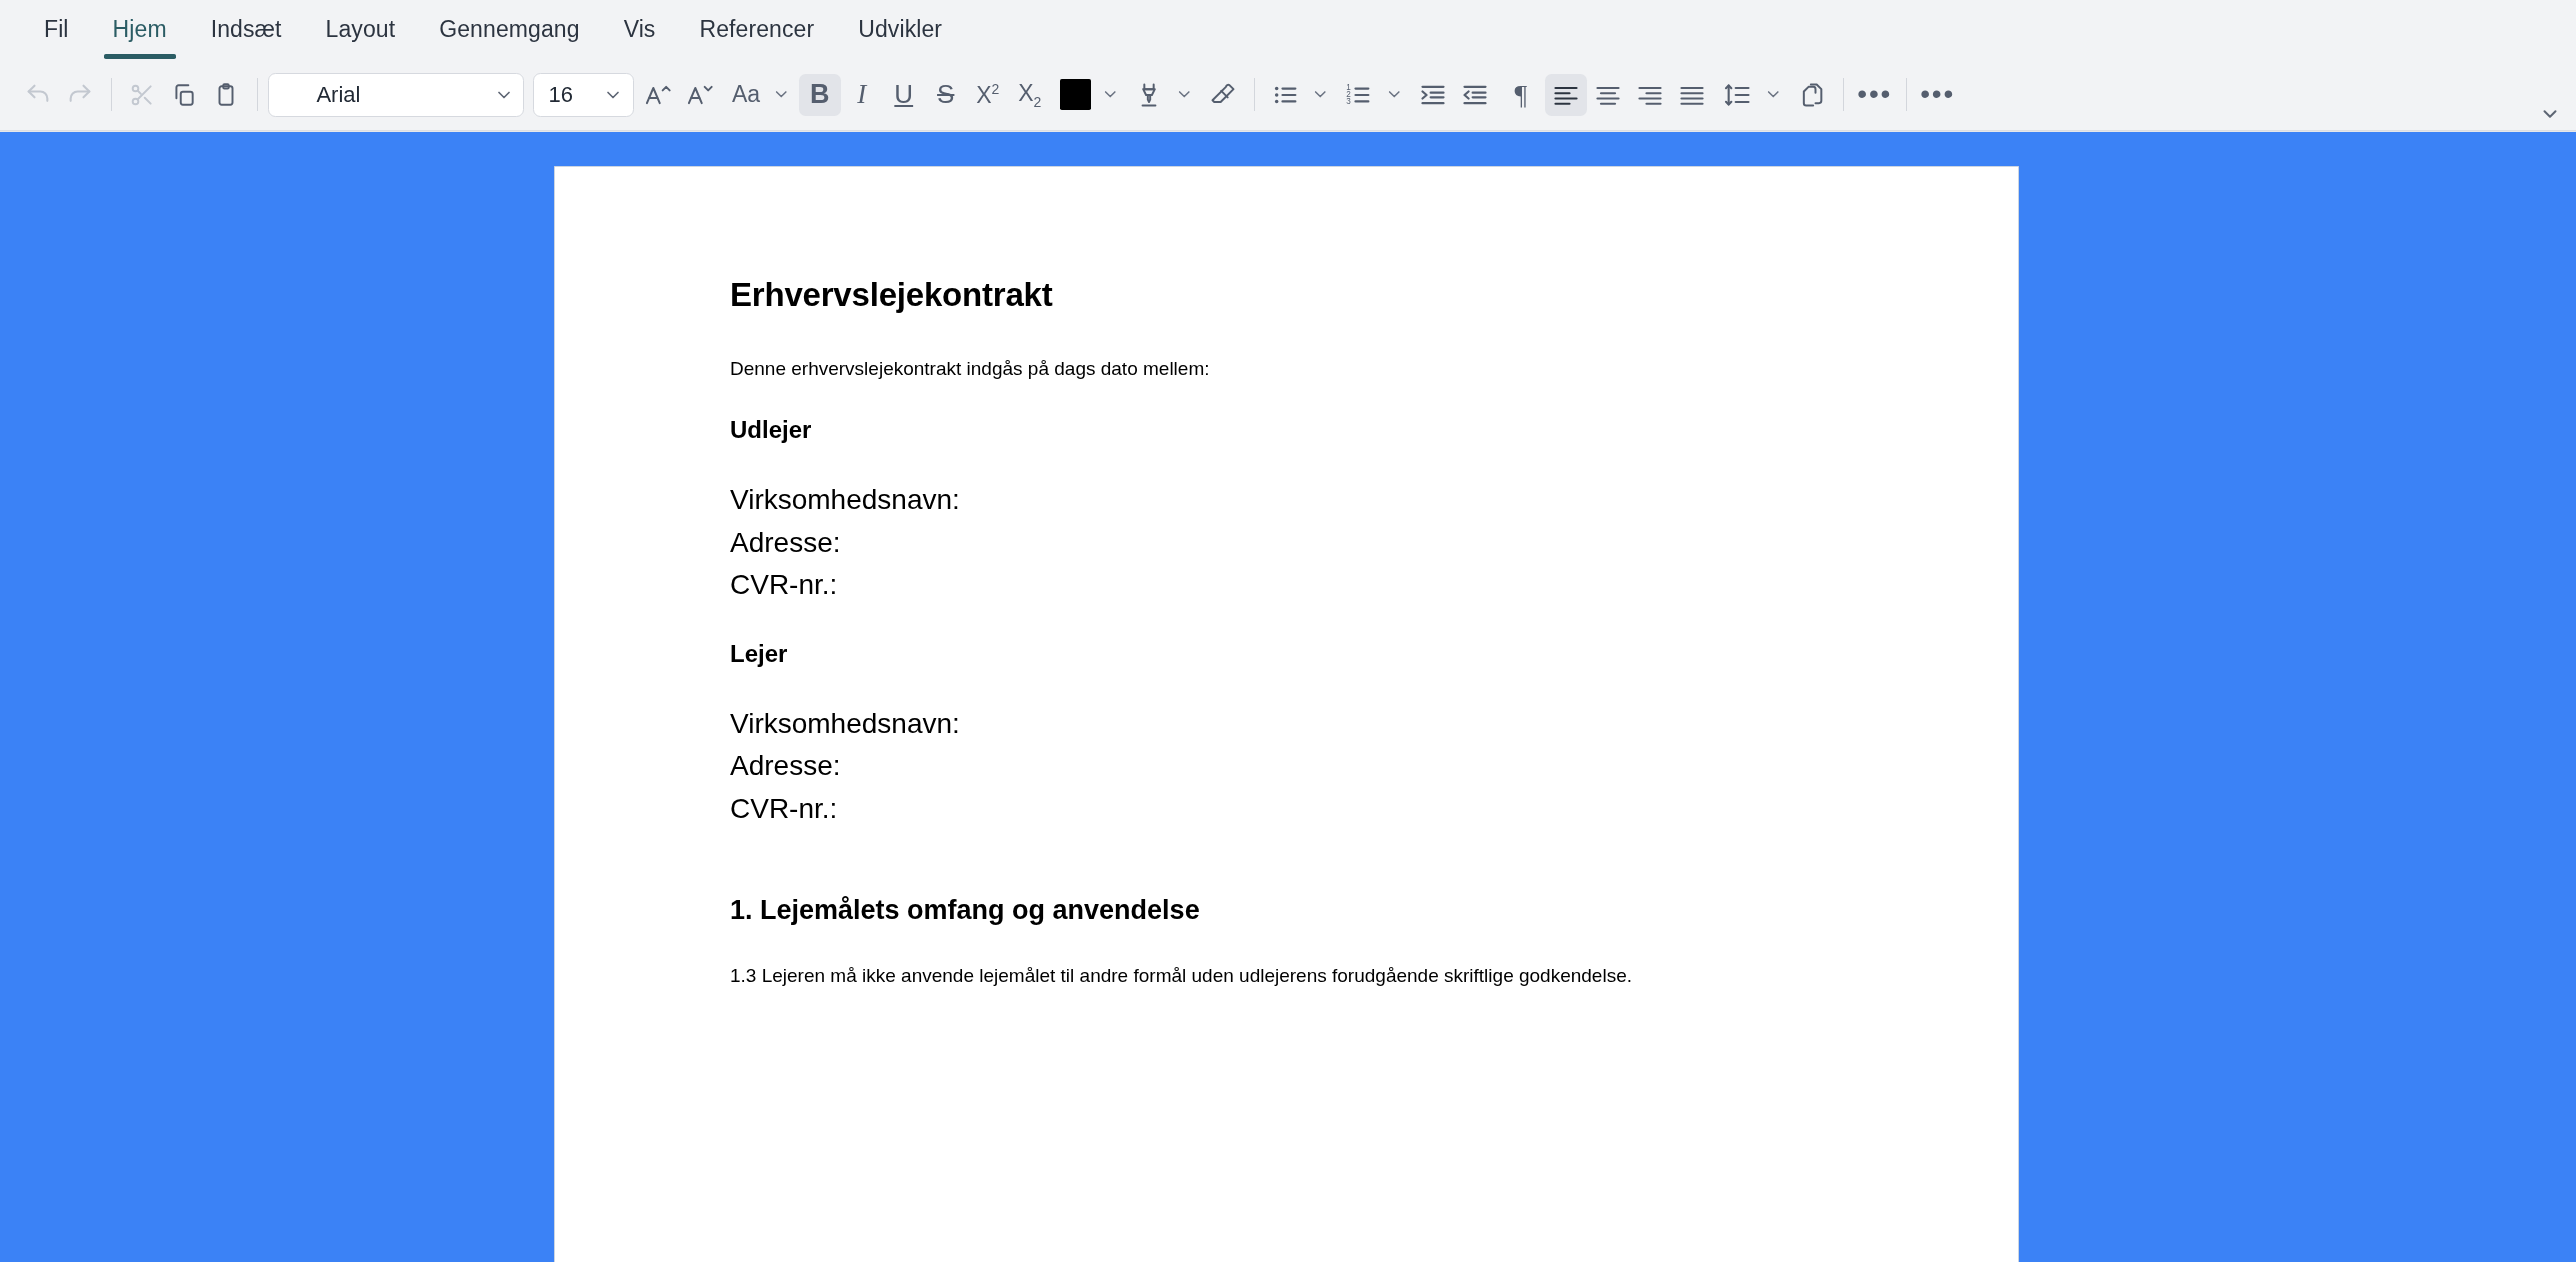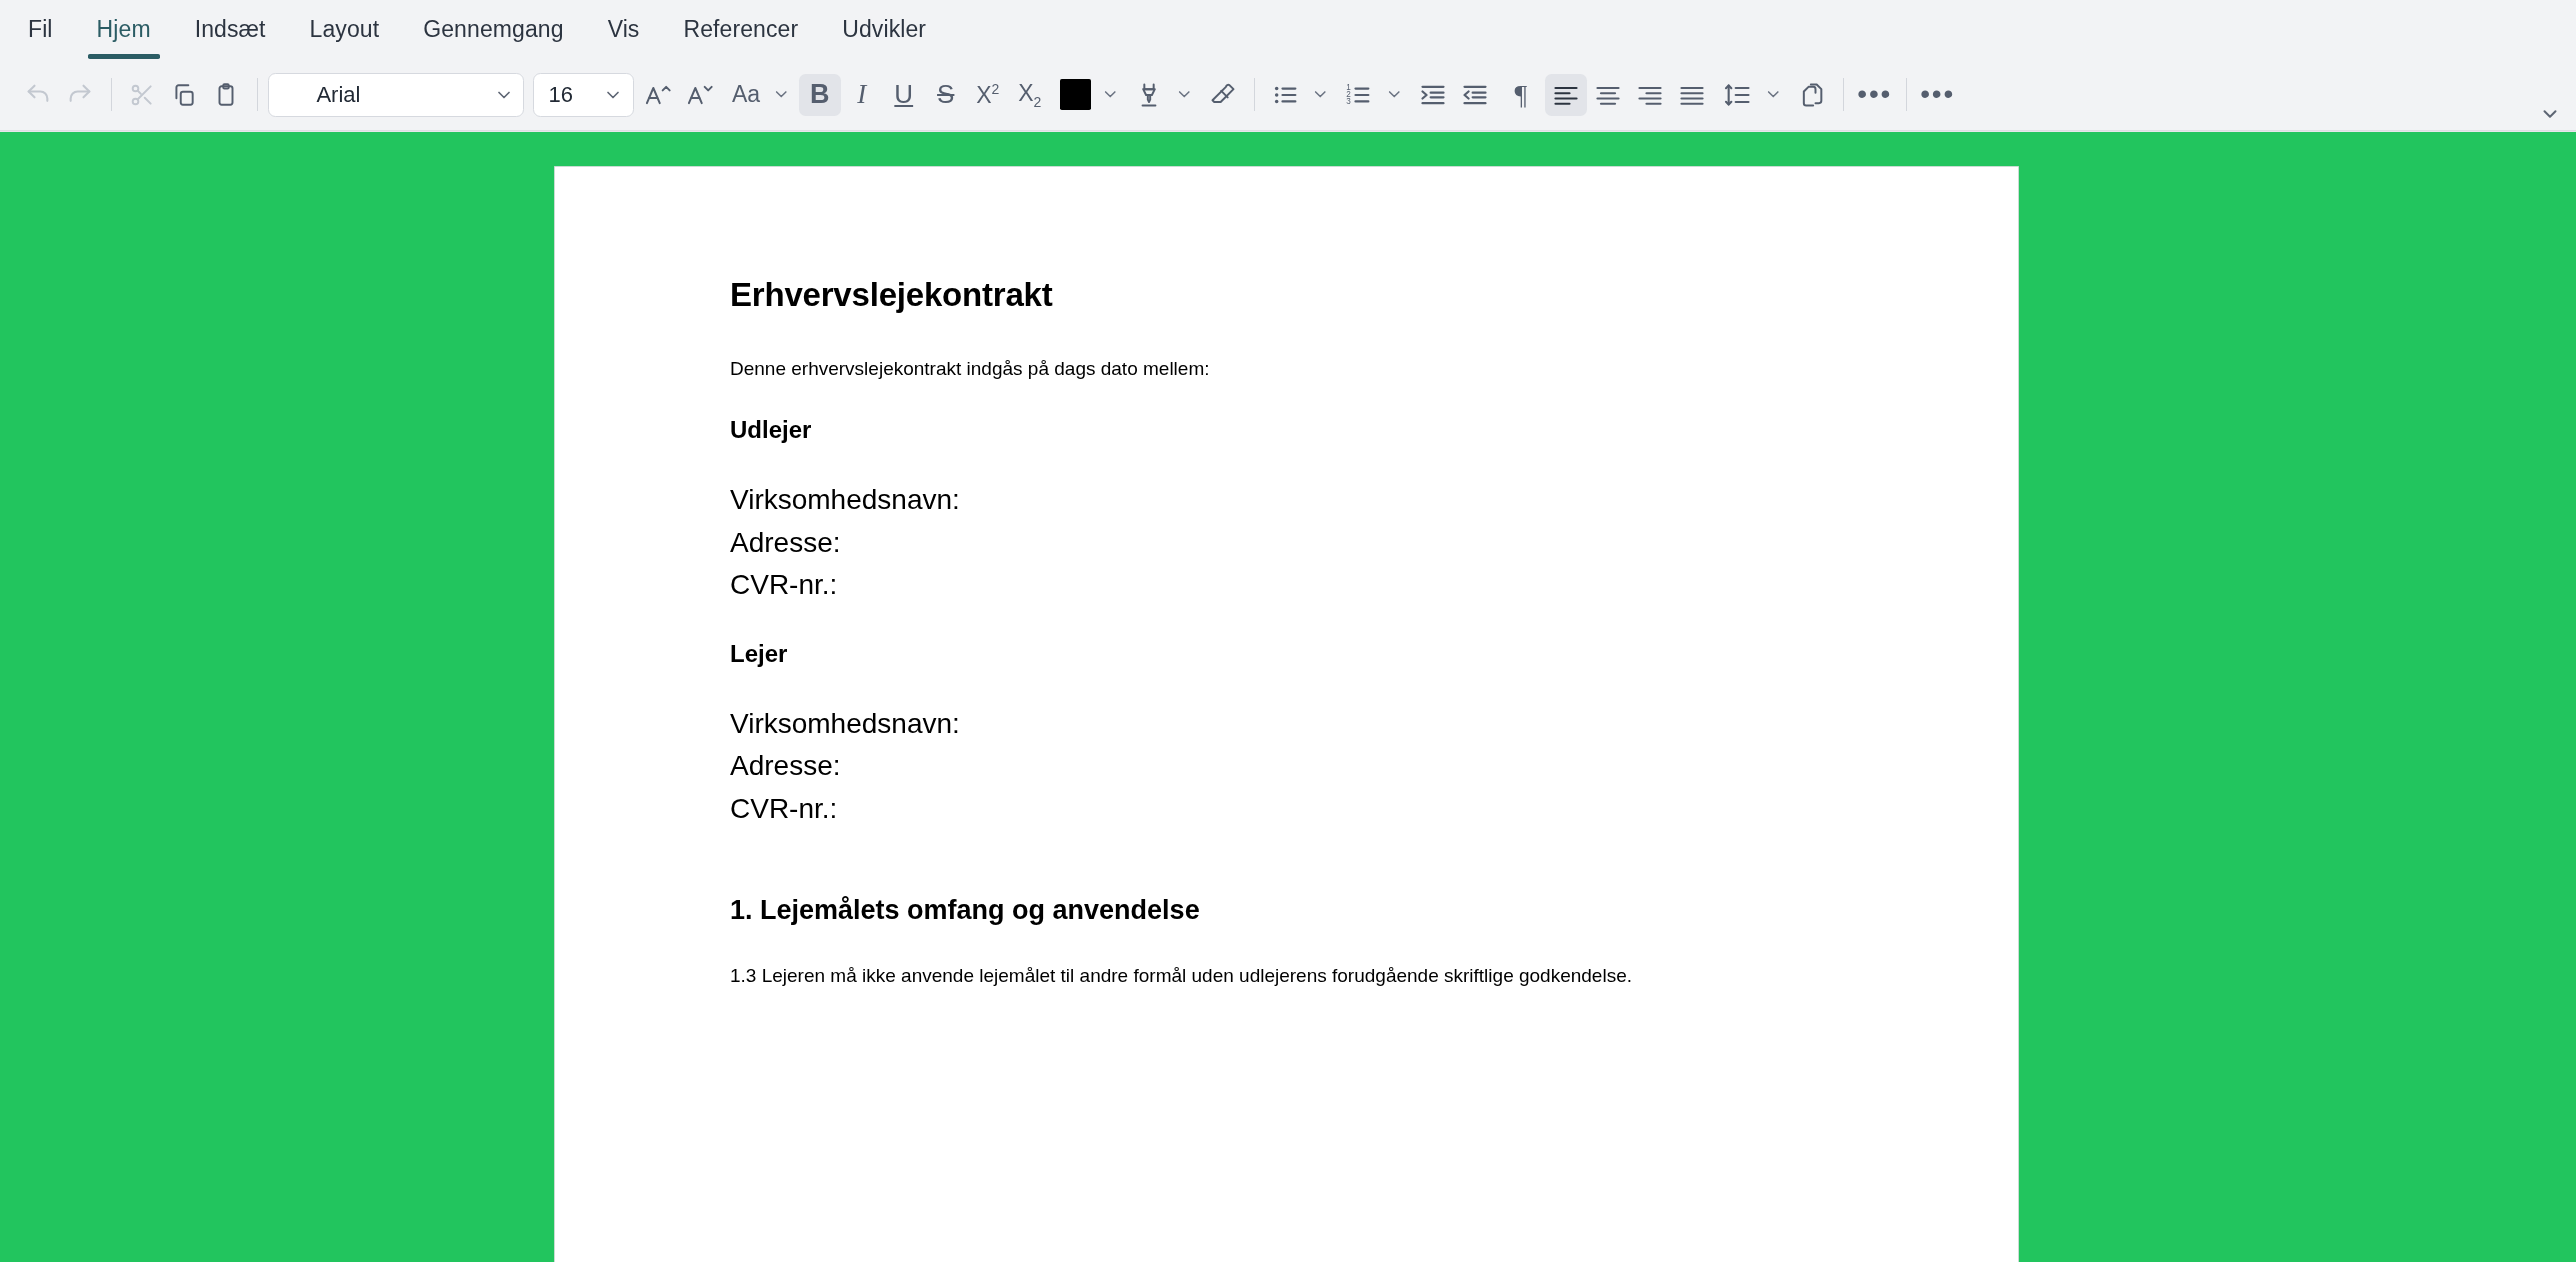--- a/index.html
+++ b/index.html
@@ -9,21 +9,21 @@
     background:#e5e7ea;
     -webkit-font-smoothing:antialiased;
   }
 
   
   .menubar {
     height:59px;
     background:#f2f3f5;
     display:flex;
     align-items:stretch;
-    padding-left:6px;
+    padding-left:22px;
     position:relative;
   }
   .menu-tab {
     display:flex;
     align-items:center;
     padding:0 22px;
     font-size:23px;
     color:#2c3440;
     cursor:pointer;
     position:relative;
@@ -130,21 +130,21 @@
     width:33px; height:28px;
     display:flex; align-items:center; justify-content:center;
     color:#5d6573;
     cursor:pointer;
   }
 
   
   .canvas {
     position:absolute;
     top:132px; left:0; right:0; bottom:0;
-    background:#22c55e;
+    background:#3b82f6;
     overflow:hidden;
   }
   .page {
     position:absolute;
     top:35px;
     left:555px;
     width:1463px;
     min-height:1292px;
     background:#ffffff;
     box-shadow:0 0 0 0.9px #dcdee0;

